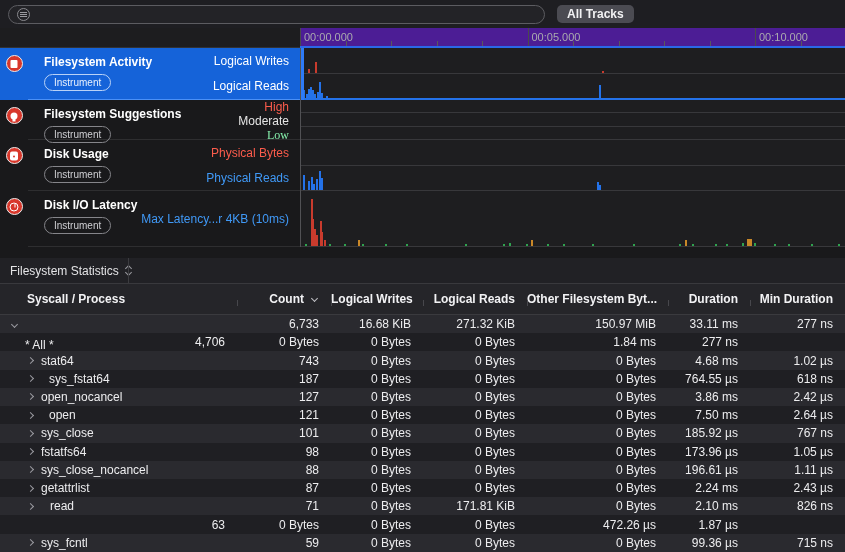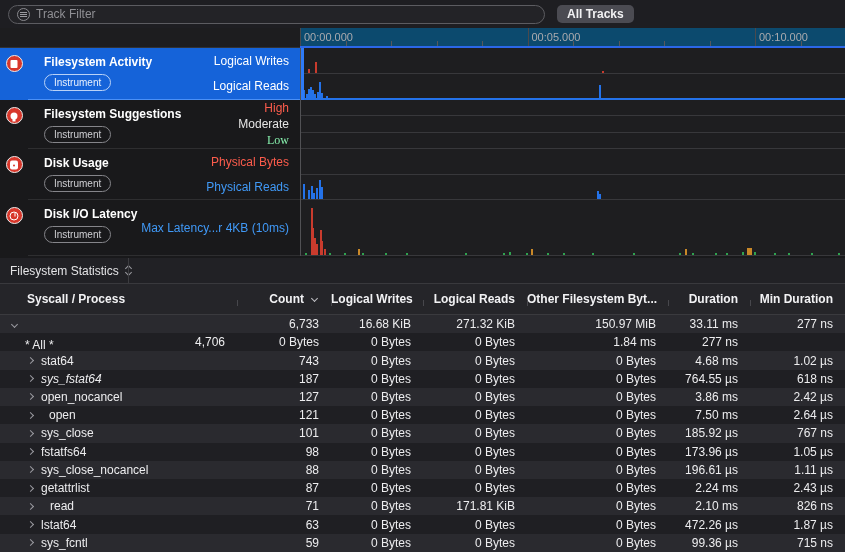--- a/index.html
+++ b/index.html
@@ -16,21 +16,21 @@
     background:linear-gradient(#9a9a9f 1px, transparent 1px); background-size:100% 2px; }
   .trackfilter input { background:transparent; border:none; outline:none; color:#d5d5d8;
     font-size:12px; width:100%; font-family:"Liberation Sans", sans-serif; }
   .trackfilter input::placeholder { color:#8f8f94; }
   .alltracks { height:18px; background:#4b4b52; border:none; border-radius:5px; color:#f2f2f4;
     font-size:12px; font-weight:bold; padding:0 10px; font-family:"Liberation Sans", sans-serif; }
 
   
   .ruler { height:20px; display:flex; }
   .ruler-left { width:300px; background:#1d1d1f; border-bottom:1px solid #323234; }
-  .ruler-right { width:545px; background:#0c4a6e; position:relative; border-bottom:2px solid #2b67e8; }
+  .ruler-right { width:545px; background:#4c1d95; position:relative; border-bottom:2px solid #2b67e8; }
   .ruler-label { position:absolute; top:3px; font-size:11px; color:#aaaaae; }
   .ruler-tick { position:absolute; bottom:0; width:1px; height:5px; background:#58585c; }
   .ruler-tick.major { height:18px; background:#4a4a4e; }
 
   
   .tracks { height:210px; position:relative; background:#19191b; }
   .track-row { display:flex; width:845px; }
   .gutter { width:28px; flex:0 0 auto; display:flex; justify-content:center; padding-top:7px; }
   .icon-circle { width:17px; height:17px; border-radius:50%; background:#d8372b; border:1px solid #ececec;
     position:relative; }
@@ -90,21 +90,20 @@
   .disc.open { transform:rotate(135deg); }
 </style>
 </head>
 <body>
 
 <div class="topbar">
   <div class="trackfilter">
     <span class="filter-icon">
         <span class="filter-lines"></span>
       </span>
-    <input type="text" placeholder="Track Filter" style="">
   </div>
   <button class="alltracks">All Tracks</button>
 </div>
 
 <div class="ruler">
   <div class="ruler-left"></div>
   <div class="ruler-right" id="ruler">
       <div class="ruler-tick major" style="left: 0px;"></div>
       <div class="ruler-tick" style="left: 45.5px;"></div>
       <div class="ruler-tick" style="left: 91px;"></div>
@@ -153,21 +152,21 @@
           <div class="spike" style="left: 12.74px; width: 2px; height: 4px; background: rgb(36, 114, 232);"></div>
           <div class="spike" style="left: 16.38px; width: 2px; height: 6px; background: rgb(36, 114, 232);"></div>
           <div class="spike" style="left: 18.2px; width: 2px; height: 16px; background: rgb(36, 114, 232);"></div>
           <div class="spike" style="left: 20.02px; width: 2px; height: 5px; background: rgb(36, 114, 232);"></div>
           <div class="spike" style="left: 25.025px; width: 2px; height: 2.4px; background: rgb(36, 114, 232);"></div>
           <div class="spike" style="left: 298.025px; width: 2px; height: 13px; background: rgb(36, 114, 232);"></div>
         </div>
         <div class="playhead"></div>
       </div>
     </div>
-    <div class="track-row" style="height: 49px;">
+    <div class="track-row" style="height: 40px;">
       <div class="gutter">
         <div class="icon-circle">
           <span class="g-bulb"></span>
         </div>
       </div>
       <div class="label-col">
         <div class="t-title">Filesystem Suggestions</div>
         <div class="t-badge">Instrument</div>
         <div class="lane-labels">
           <div class="lane-label" style="color: rgb(252, 92, 76);">High</div>
@@ -312,21 +311,21 @@
       <div class="tcell">743</div>
       <div class="tcell">0 Bytes</div>
       <div class="tcell">0 Bytes</div>
       <div class="tcell">0 Bytes</div>
       <div class="tcell">4.68 ms</div>
       <div class="tcell">1.02 µs</div>
     </div>
     <div class="grid-row trow">
       <div class="tcell name">
         <span class="disc" style="margin-left: 28px;"></span>
-        <span style="margin-left: 8px; font-style: italic;">sys_fstat64</span>
+        <span style="margin-left: 16px;">sys_fstat64</span>
       </div>
       <div class="tcell">187</div>
       <div class="tcell">0 Bytes</div>
       <div class="tcell">0 Bytes</div>
       <div class="tcell">0 Bytes</div>
       <div class="tcell">764.55 µs</div>
       <div class="tcell">618 ns</div>
     </div>
     <div class="grid-row trow">
       <div class="tcell name">
@@ -406,24 +405,20 @@
         <span style="margin-left: 17px;">read</span>
       </div>
       <div class="tcell">71</div>
       <div class="tcell">0 Bytes</div>
       <div class="tcell">171.81 KiB</div>
       <div class="tcell">0 Bytes</div>
       <div class="tcell">2.10 ms</div>
       <div class="tcell">826 ns</div>
     </div>
     <div class="grid-row trow">
-      <div class="tcell name">
-        <span class="disc" style="margin-left: 28px;"></span>
-        <span style="margin-left: 8px;">lstat64</span>
-      </div>
       <div class="tcell">63</div>
       <div class="tcell">0 Bytes</div>
       <div class="tcell">0 Bytes</div>
       <div class="tcell">0 Bytes</div>
       <div class="tcell">472.26 µs</div>
       <div class="tcell">1.87 µs</div>
     </div>
     <div class="grid-row trow">
       <div class="tcell name">
         <span class="disc" style="margin-left: 28px;"></span>

